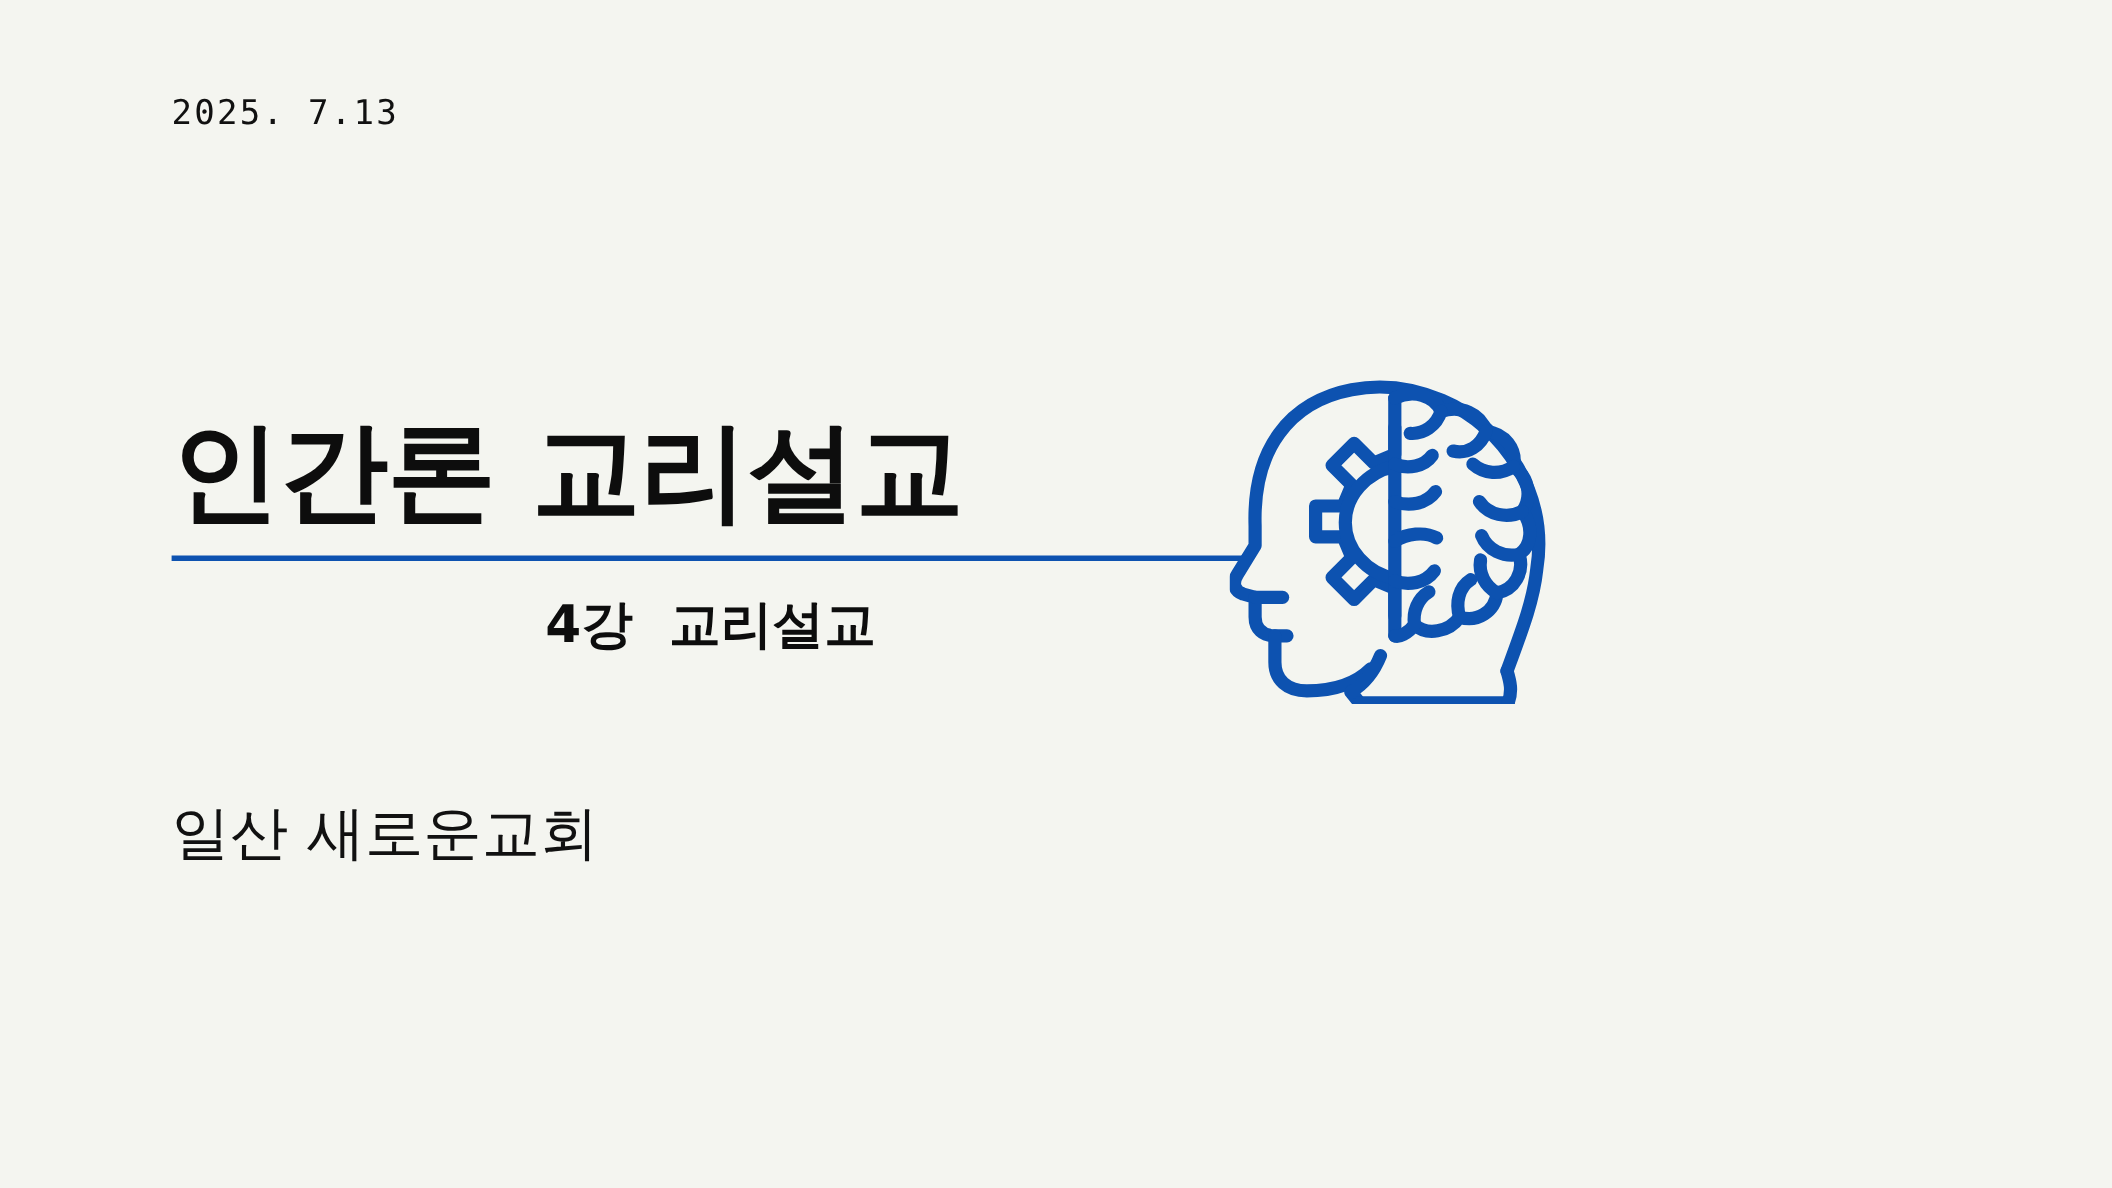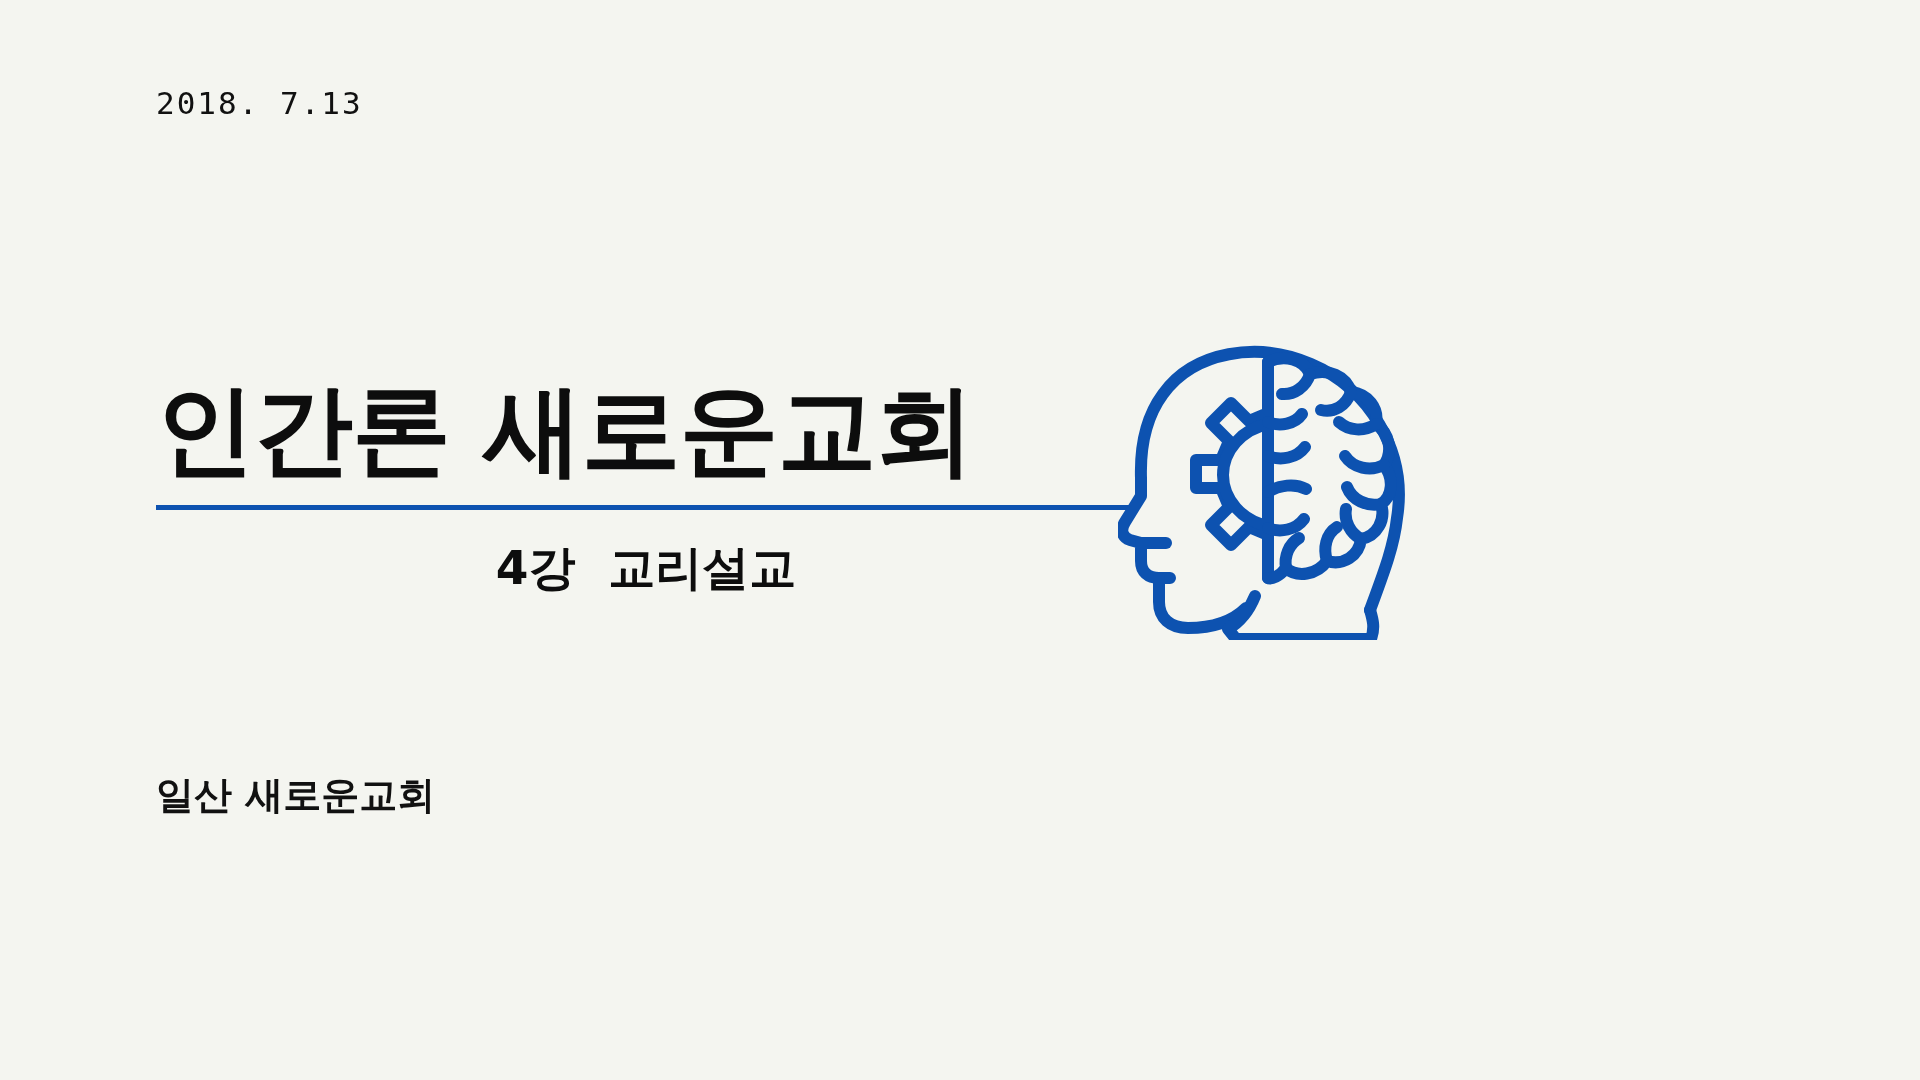--- a/index.html
+++ b/index.html
@@ -64,26 +64,25 @@
     color: #0D0D0D;
     white-space: pre;
   }
 
   
   #church-name {
     position: absolute;
     left: 156px;
     top: 722px;
     font-family: "DejaVu Sans", "Liberation Sans", sans-serif;
-    font-size: 38px;
-    font-weight: 700;
+    font-size: 53px;
+    font-weight: 400;
     letter-spacing: 0px;
     color: #111111;
     white-space: pre;
-    margin-top: 48px;
   }
 
   
   #head-brain-icon {
     position: absolute;
     left: 1118px;
     top: 310px;
     width: 310px;
     height: 330px;
   }
@@ -91,24 +90,24 @@
     display: block;
     width: 100%;
     height: 100%;
   }
 </style>
 </head>
 <body>
 
 <div id="slide">
 
-  <div id="date-label">2018. 7.13</div>
+  <div id="date-label">2025. 7.13</div>
 
   <div id="title-block">
-    <div id="main-title">인간론 새로운교회</div>
+    <div id="main-title">인간론 교리설교</div>
     <div id="title-divider"></div>
     <div id="subtitle">4강  교리설교</div>
   </div>
 
   <div id="church-name">일산 새로운교회</div>
 
   <div id="head-brain-icon">
     <svg viewBox="0 0 310 330" xmlns="http://www.w3.org/2000/svg" fill="none" stroke="#0D52B0" stroke-width="12" stroke-linecap="round" stroke-linejoin="round">
 
       <path d="M252 300

